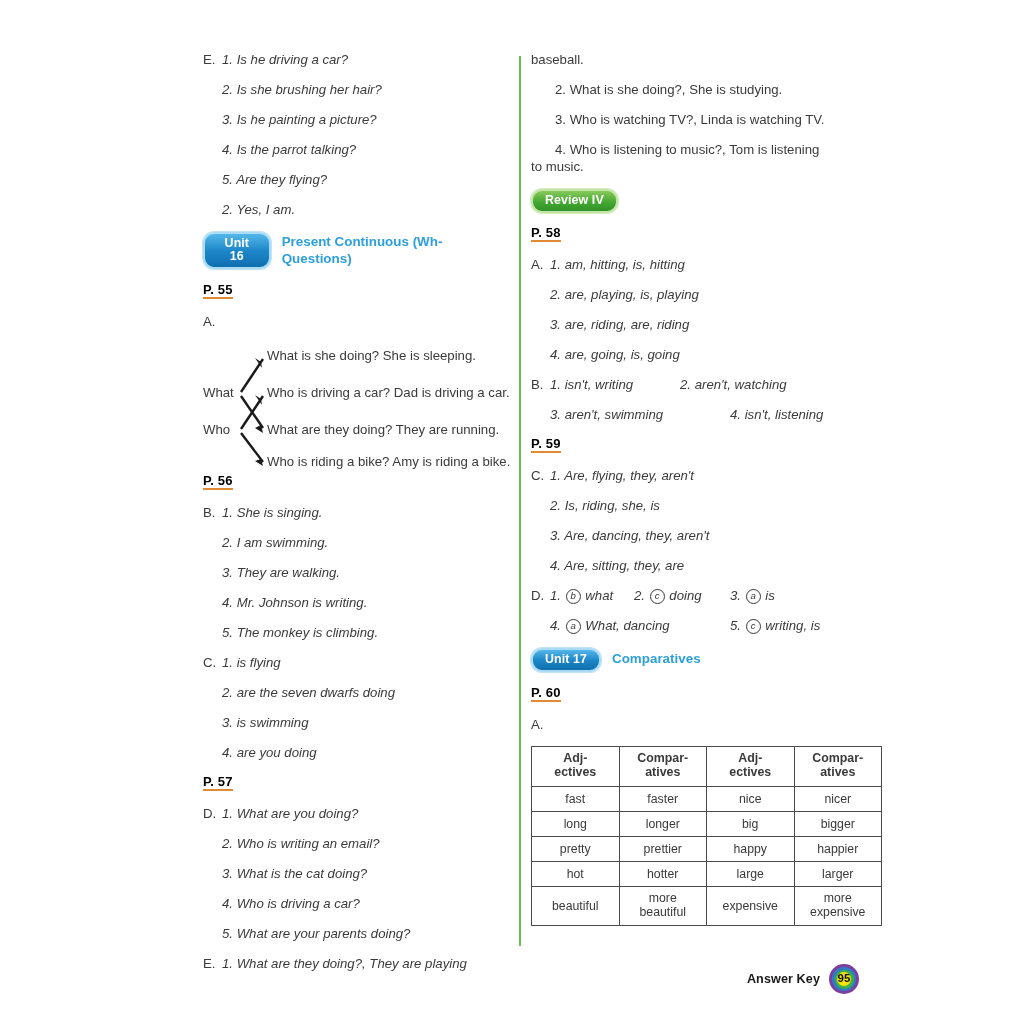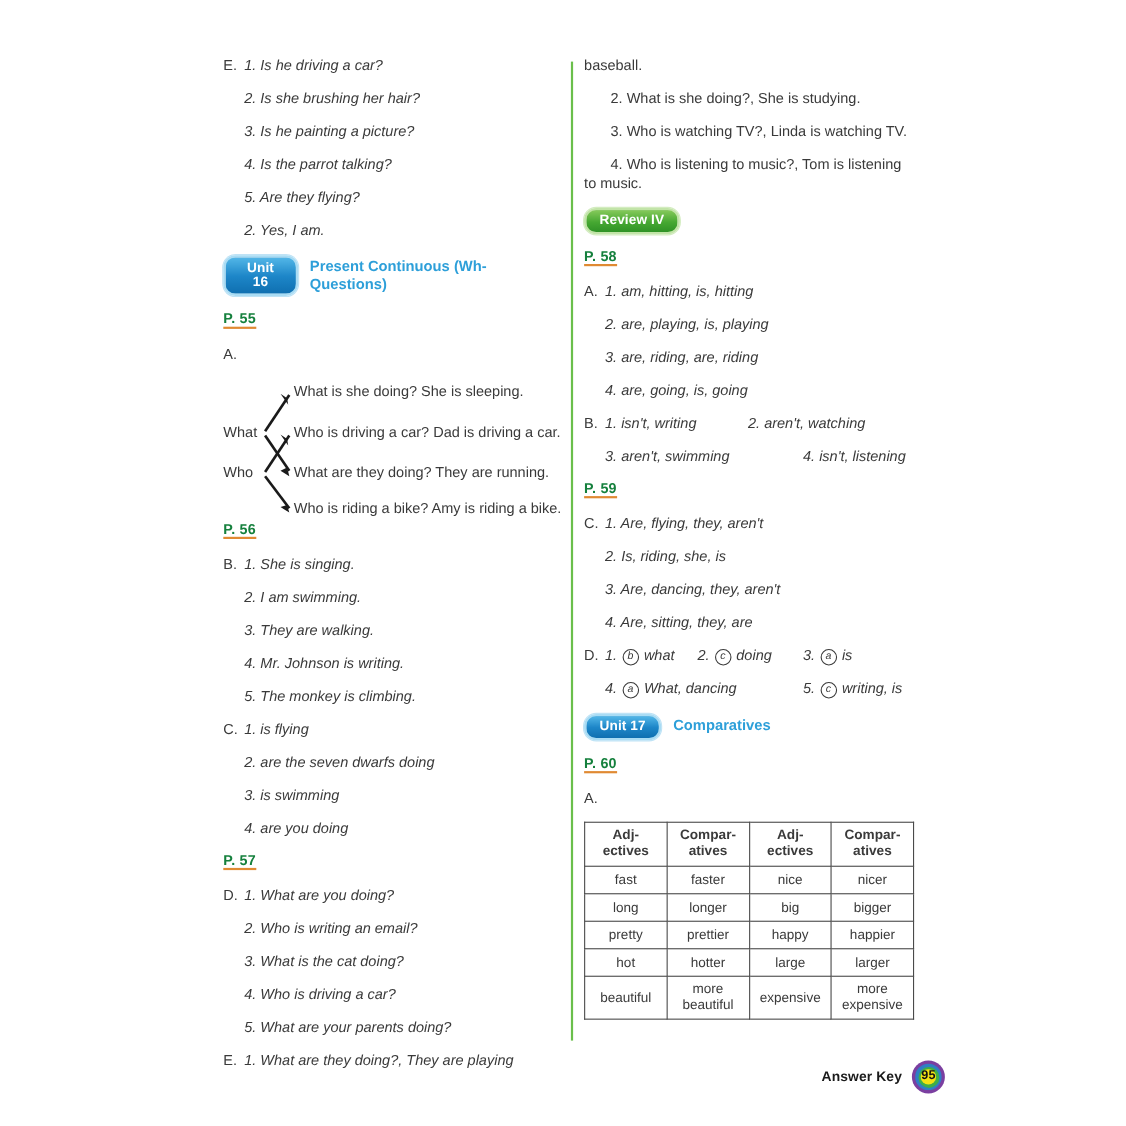--- a/index.html
+++ b/index.html
@@ -89,21 +89,21 @@
 
   .section-letter-line {
     margin-bottom: 13px;
   }
 
   
   .pmark {
     display: inline-block;
     font-size: 13px;
     font-weight: bold;
-    color: #15803d;
+    color: #000000;
     border-bottom: 2px solid #e08a33;
     padding-bottom: 1px;
     margin-bottom: 15px;
     letter-spacing: 0.2px;
   }
   .pmark-wrap { line-height: 1; }
 
   
   .unit-row {
     display: flex;
@@ -157,21 +157,21 @@
   }
   .dg-line {
     position: absolute;
     font-size: 13.2px;
     white-space: nowrap;
   }
 
   
   .cmp-table {
     border-collapse: collapse;
-    width: 300px;
+    width: 351px;
     margin-top: 0;
     table-layout: fixed;
   }
   .cmp-table td, .cmp-table th {
     border: 1.3px solid #4a4a4a;
     text-align: center;
     font-size: 12.3px;
     padding: 5px 2px;
     line-height: 1.15;
     color: #3a3a3a;

